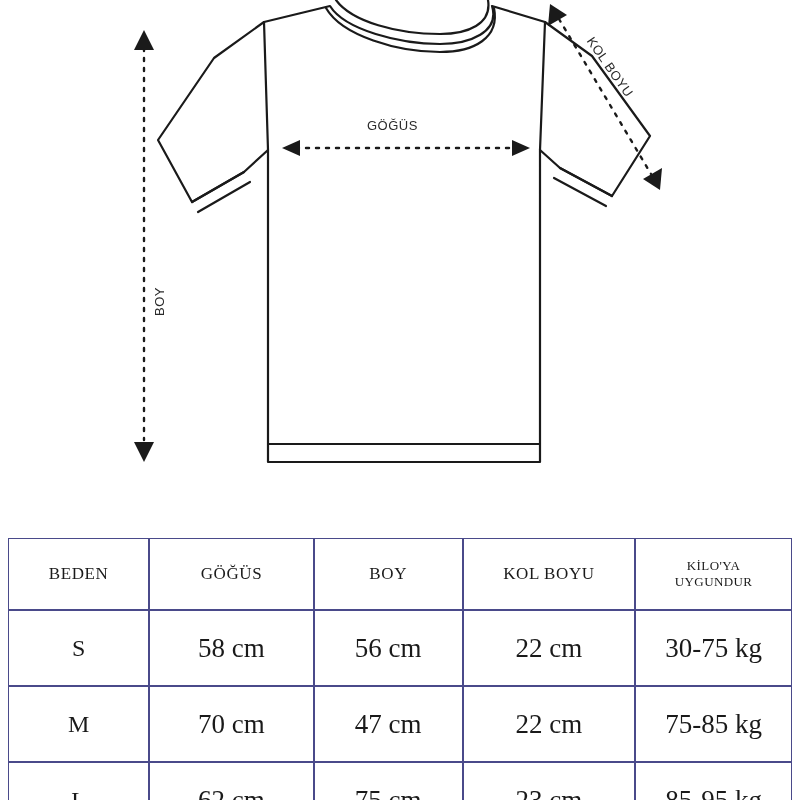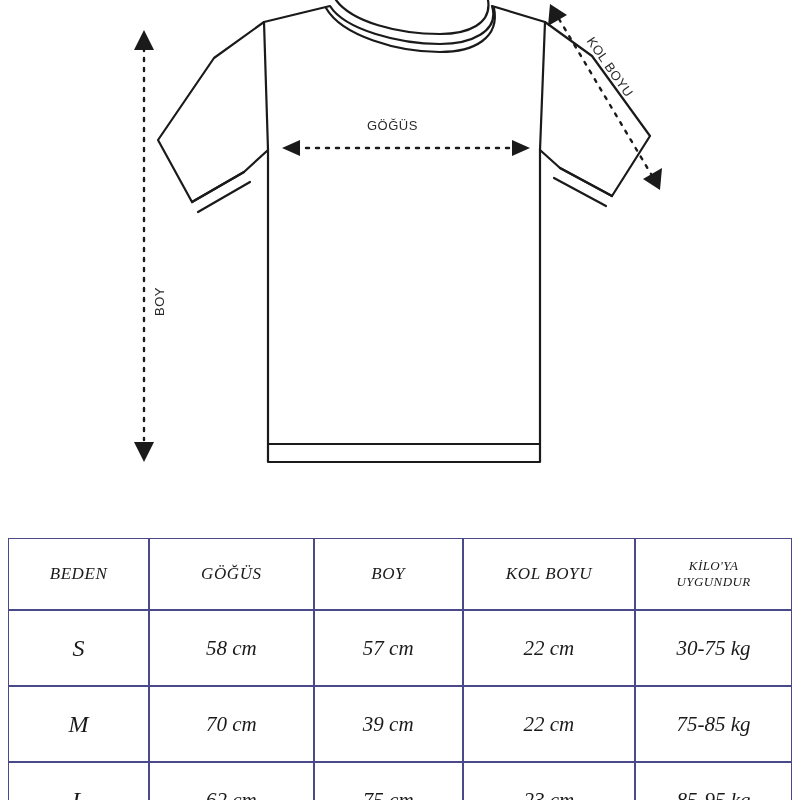--- a/index.html
+++ b/index.html
@@ -64,30 +64,29 @@
     border-collapse: separate;
     border-spacing: 0;
     table-layout: fixed;
   }
   #size-table td, #size-table th {
     border: 1px solid #4a4a8a;
     text-align: center;
     vertical-align: middle;
     font-weight: normal;
     background: #ffffff;
-    font-style: italic;
   }
   #size-table thead th {
     height: 68px;
     font-size: 17px;
     letter-spacing: 0.6px;
   }
   #size-table tbody td {
     height: 72px;
-    font-size: 21px;
+    font-size: 27px;
   }
   #size-table tbody td.size-cell {
     font-size: 24px;
   }
   .hdr-two-line {
     font-size: 13px;
     line-height: 1.25;
     letter-spacing: 0.4px;
   }
   .hdr-two-line span {
@@ -186,28 +185,28 @@
           <span>KİLO'YA</span>
           <span>UYGUNDUR</span>
         </div>
       </th>
     </tr>
   </thead>
   <tbody>
     <tr>
       <td class="size-cell">S</td>
       <td>58 cm</td>
-      <td>57 cm</td>
+      <td>56 cm</td>
       <td>22  cm</td>
       <td>30-75 kg</td>
     </tr>
     <tr>
       <td class="size-cell">M</td>
       <td>70 cm</td>
-      <td>39 cm</td>
+      <td>47 cm</td>
       <td>22 cm</td>
       <td>75-85 kg</td>
     </tr>
     <tr>
       <td class="size-cell">L</td>
       <td>62 cm</td>
       <td>75 cm</td>
       <td>23 cm</td>
       <td>85-95 kg</td>
     </tr>

